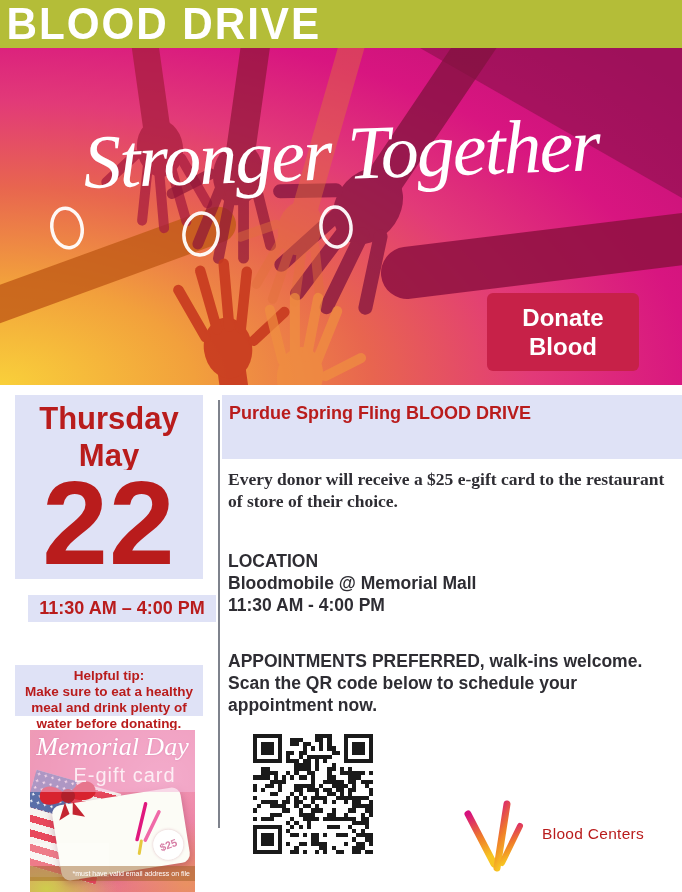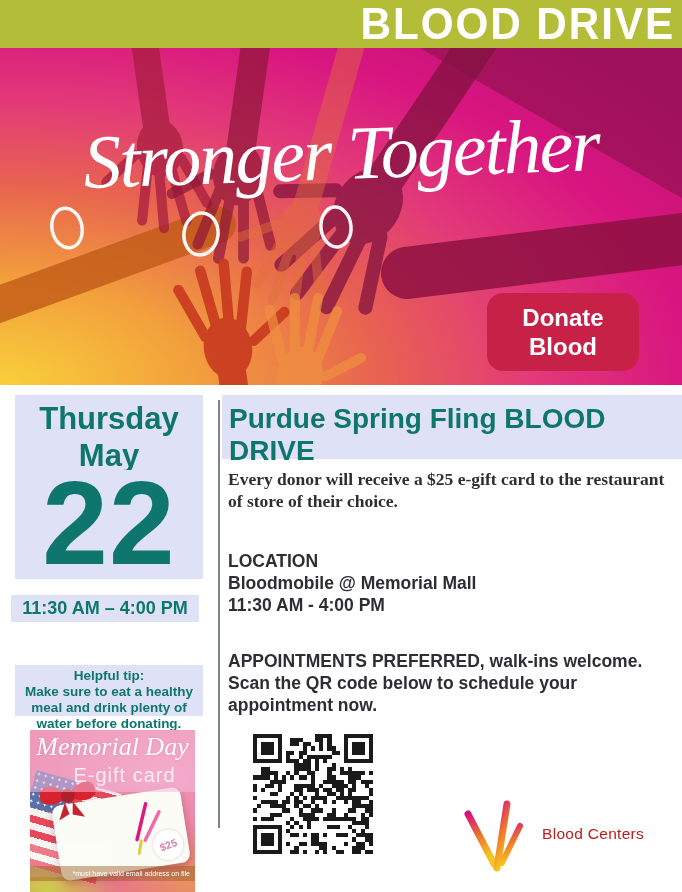--- a/index.html
+++ b/index.html
@@ -1,46 +1,46 @@
 <!DOCTYPE html>
 <html><head>
 <meta charset="utf-8">
 <style>
   * { margin:0; padding:0; box-sizing:border-box; }
   body { font-family:"Liberation Sans", sans-serif; background:#fff; }
   #flyer { position:relative; width:682px; height:892px; background:#fff; overflow:hidden; }
 
   
   .banner { position:absolute; left:0; top:0; width:682px; height:48px;
-    background:#b4bd38; text-align:right; }
+    background:#b4bd38; text-align:left; }
   .banner span { display:inline-block; color:#fff; font-weight:bold; font-size:44px;
     line-height:48px; letter-spacing:2px; transform:scaleX(.96); }
 
   
   .hero { position:absolute; left:0; top:48px; width:682px; height:337px; overflow:hidden;
     background:
       radial-gradient(130% 140% at 0% 100%, #f9d03a 0%, #f2a03c 22%, #e8654f 42%,
         #e23a78 60%, #d81580 78%, #c01275 100%); }
   .hero svg.hands { position:absolute; left:0; top:0; }
   .headline { position:absolute; left:0; top:62px; width:682px; text-align:center;
     font-family:"Liberation Serif", serif; font-style:italic; font-size:76px;
     color:#fff; white-space:nowrap; transform:rotate(-2deg); letter-spacing:-2px; }
   .cta { position:absolute; left:487px; top:245px; width:152px; height:78px;
-    background:#c72148; border-radius:16px; color:#fff; font-weight:bold; font-size:24px;
+    background:#c72148; border-radius:6px; color:#fff; font-weight:bold; font-size:24px;
     line-height:29px; text-align:center; display:flex; align-items:center; justify-content:center;
     padding:0 20px; cursor:pointer; }
 
   
   .lav { background:#dfe2f6; }
-  .magenta { color:#0f766e; }
+  .magenta { color:#b91c1c; }
   .card-sec1 { position:absolute; left:15px; top:395px; width:188px; height:85px;
     text-align:center; font-weight:bold; font-size:31px; line-height:37px; padding-top:5px; }
   .card-sec2 { position:absolute; left:15px; top:470px; width:188px; height:109px;
     text-align:center; font-weight:bold; font-size:118px; line-height:106px; letter-spacing:1px; }
-  .card-sec3 { position:absolute; left:11px; top:595px; width:188px; height:27px;
+  .card-sec3 { position:absolute; left:28px; top:595px; width:188px; height:27px;
     text-align:center; font-weight:bold; font-size:18px; line-height:27px; white-space:nowrap; }
 
   .tipbox { position:absolute; left:15px; top:665px; width:188px; height:51px;
     text-align:center; font-weight:bold; font-size:13.5px; line-height:16px; padding-top:3px; }
   .tipbox div { white-space:nowrap; }
 
   
   .gift { position:absolute; left:30px; top:730px; width:165px; height:162px; overflow:hidden;
     background:
       radial-gradient(62% 42% at 10% 98%, rgba(205,209,74,.95) 0%, rgba(205,209,74,0) 70%),
@@ -66,21 +66,21 @@
     background:rgba(150,90,30,.45); color:#fff; font-size:7px; line-height:15px;
     text-align:right; padding-right:5px; }
   .gsheen { position:absolute; left:0; top:113px; width:48%; height:34px; background:rgba(255,255,255,.28); }
 
   
   .divider { position:absolute; left:218px; top:400px; width:2px; height:428px; background:#7e828c; }
 
   
   .evt-banner { position:absolute; left:222px; top:395px; width:460px; height:64px;
     background:#dfe2f6; padding:8px 0 0 7px; }
-  .evt-banner .t { font-weight:bold; font-size:28px; }
+  .evt-banner .t { font-weight:bold; font-size:18px; }
   .body-txt { color:#2e2d33; font-weight:bold; font-size:17.5px; line-height:22px; }
   .incentive { position:absolute; left:228px; top:468px; width:450px;font-family:Liberation Serif, serif; }
   .loc { position:absolute; left:228px; top:550px; width:450px; }
   .appts { position:absolute; left:228px; top:650px; width:445px; }
 
   .qr { position:absolute; left:253px; top:733px; width:120px; height:122px; background:#fff; }
   .qr svg { width:100%; height:100%; shape-rendering:crispEdges; fill:#1a1a1a; }
 
   
   .logo { position:absolute; left:452px; top:798px; width:200px; height:88px; display:flex; }

